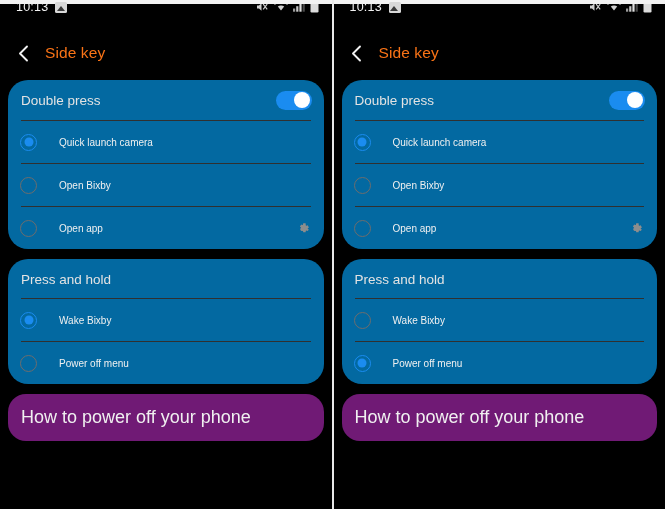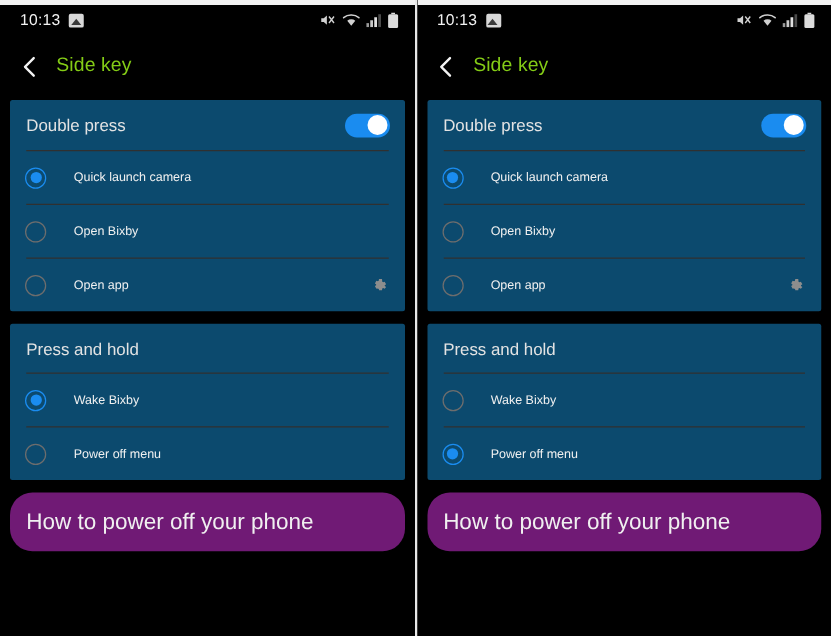--- a/index.html
+++ b/index.html
@@ -39,21 +39,21 @@
     top: 0; left: 0; right: 0;
     height: 4px;
     background: #f2f2f2;
   }
 
   
   .status-bar {
     height: 32px;
     padding: 0 13px 0 16px;
     display: flex;
-    align-items: center;
+    align-items: flex-start;
     justify-content: space-between;
     box-sizing: border-box;
   }
   .status-left {
     display: flex;
     align-items: center;
     gap: 7px;
   }
   .status-time {
     font-size: 12.5px;
@@ -95,31 +95,31 @@
   .back-chevron {
     width: 16px;
     height: 16px;
     display: flex;
     align-items: center;
     justify-content: center;
     cursor: pointer;
   }
   .app-title {
     font-size: 15.5px;
-    color: #84cc16;
+    color: #f97316;
     letter-spacing: 0.1px;
   }
 
   
   .content {
     padding: 6px 8px 0 8px;
   }
   .card {
-    background: #0c4a6e;
-    border-radius: 2px;
+    background: #0369a1;
+    border-radius: 20px;
     overflow: hidden;
     margin-bottom: 10px;
   }
   .card-header {
     padding: 13px 0 11px 13px;
     font-size: 13.5px;
     color: #e3e3e3;
   }
   .divider {
     height: 1px;

